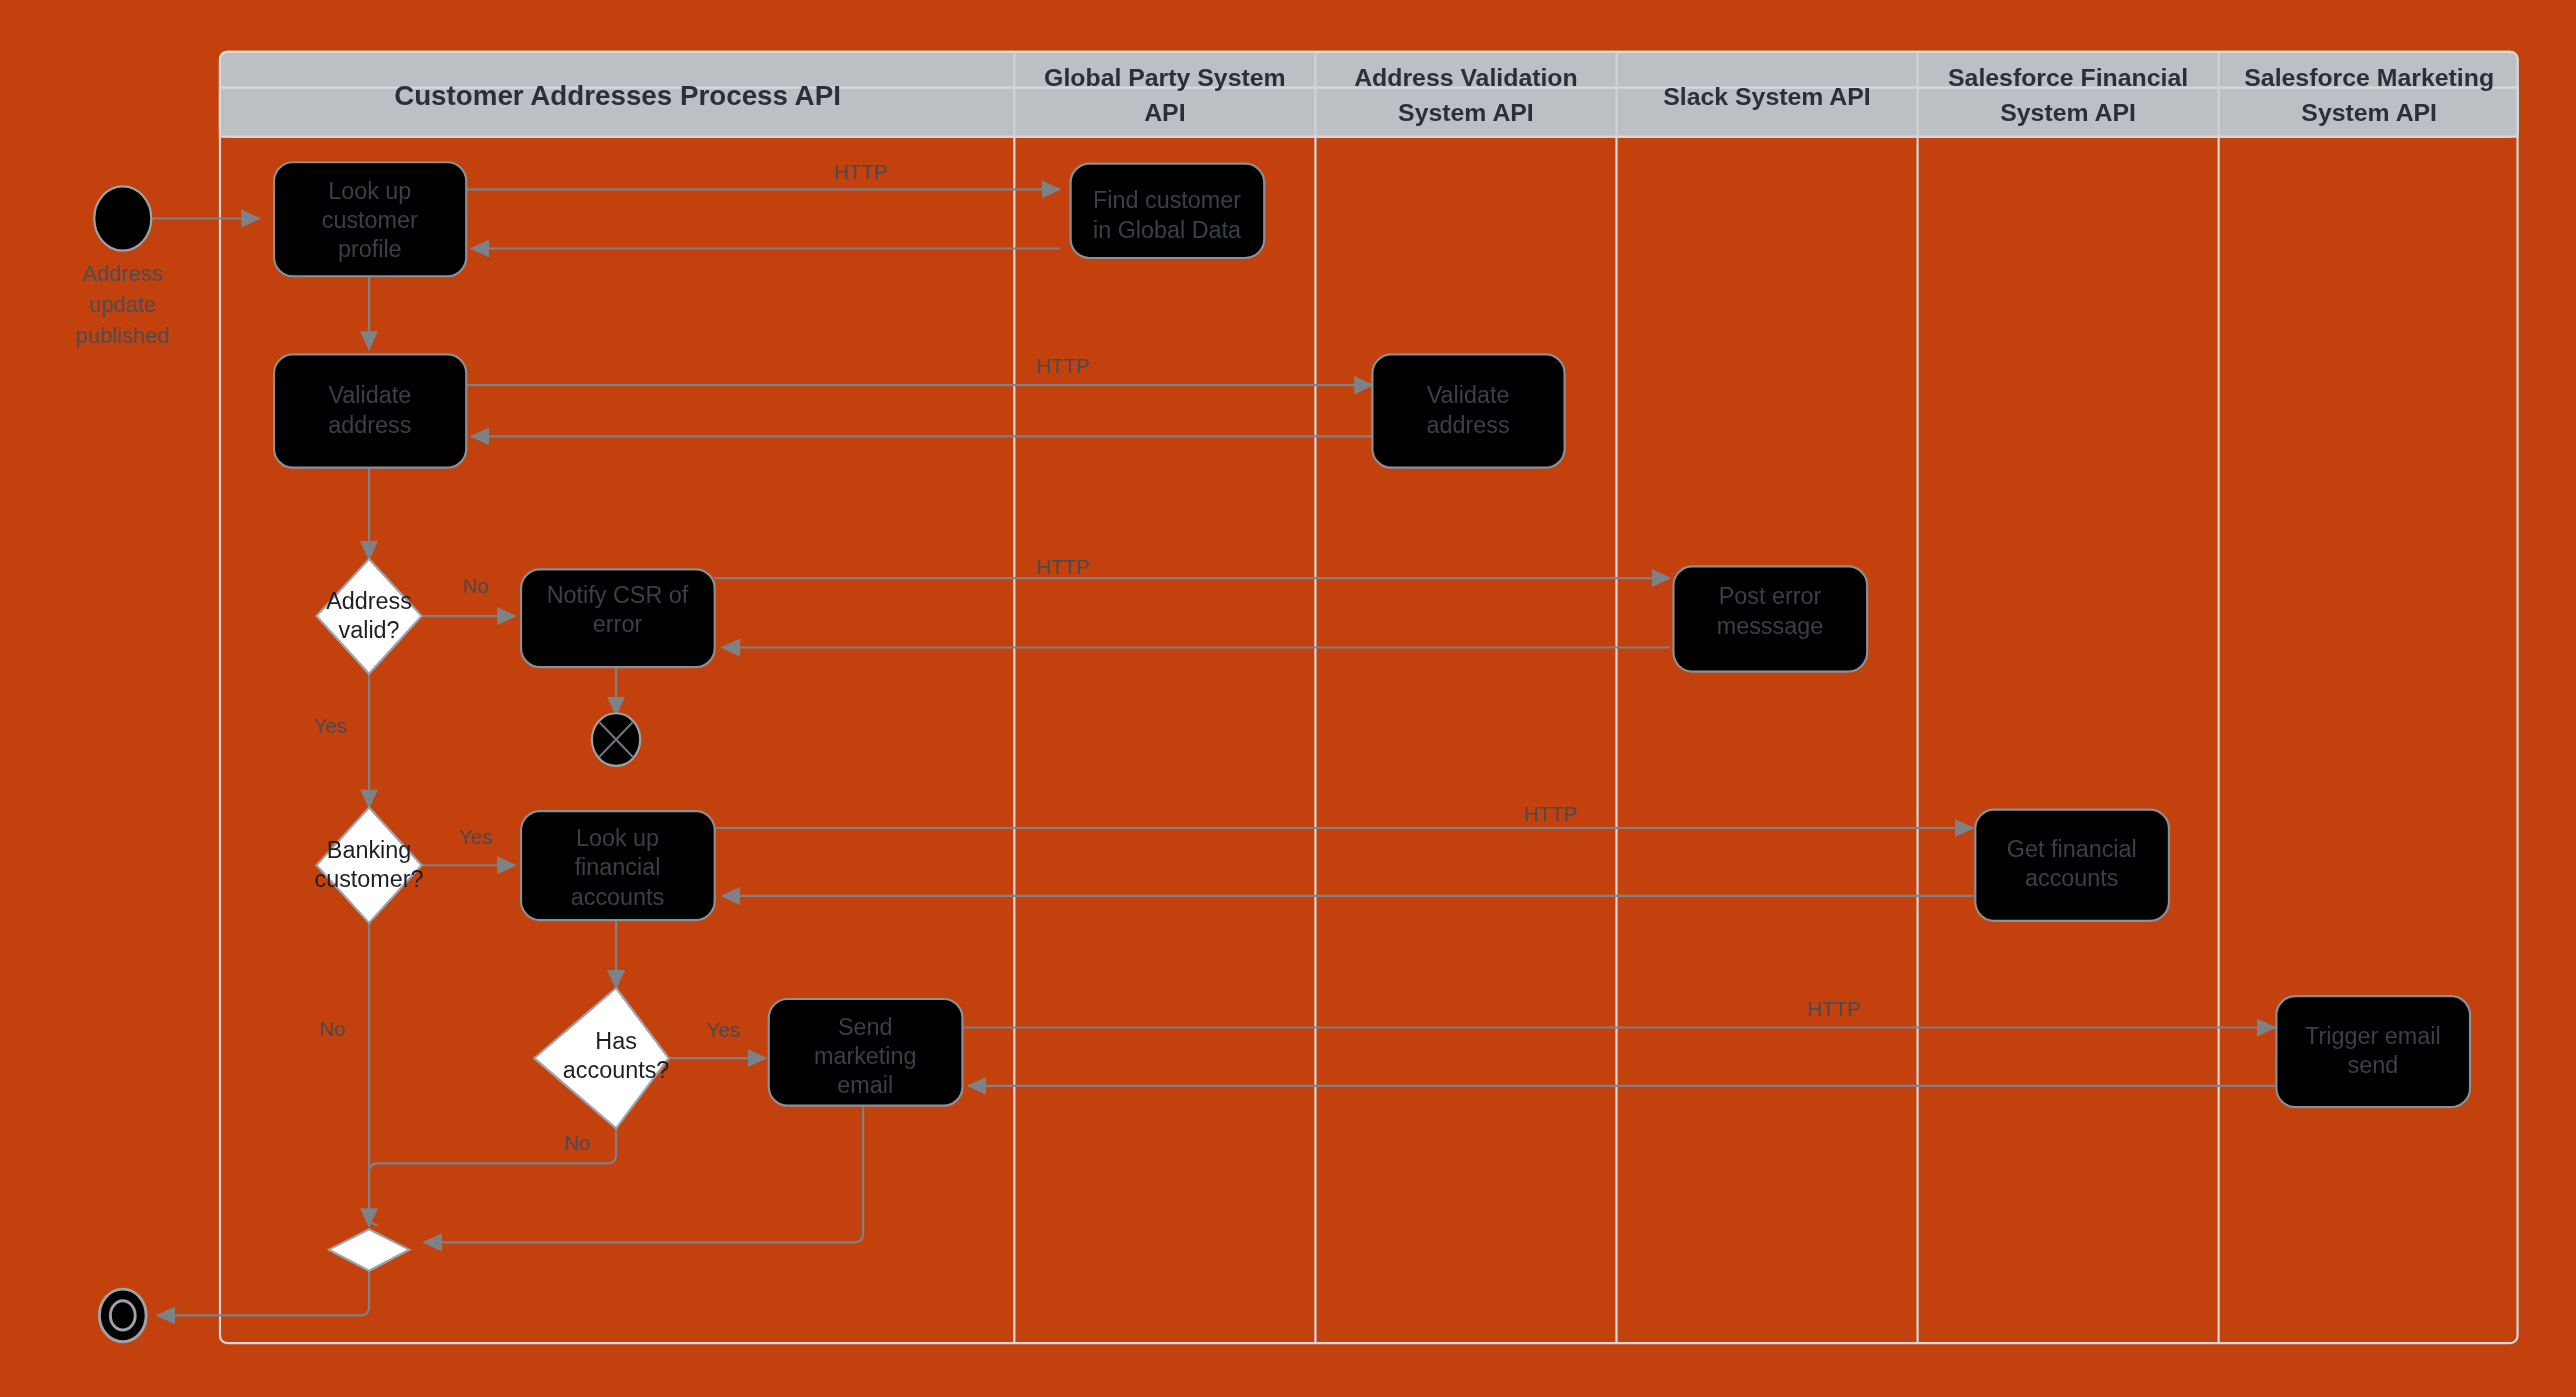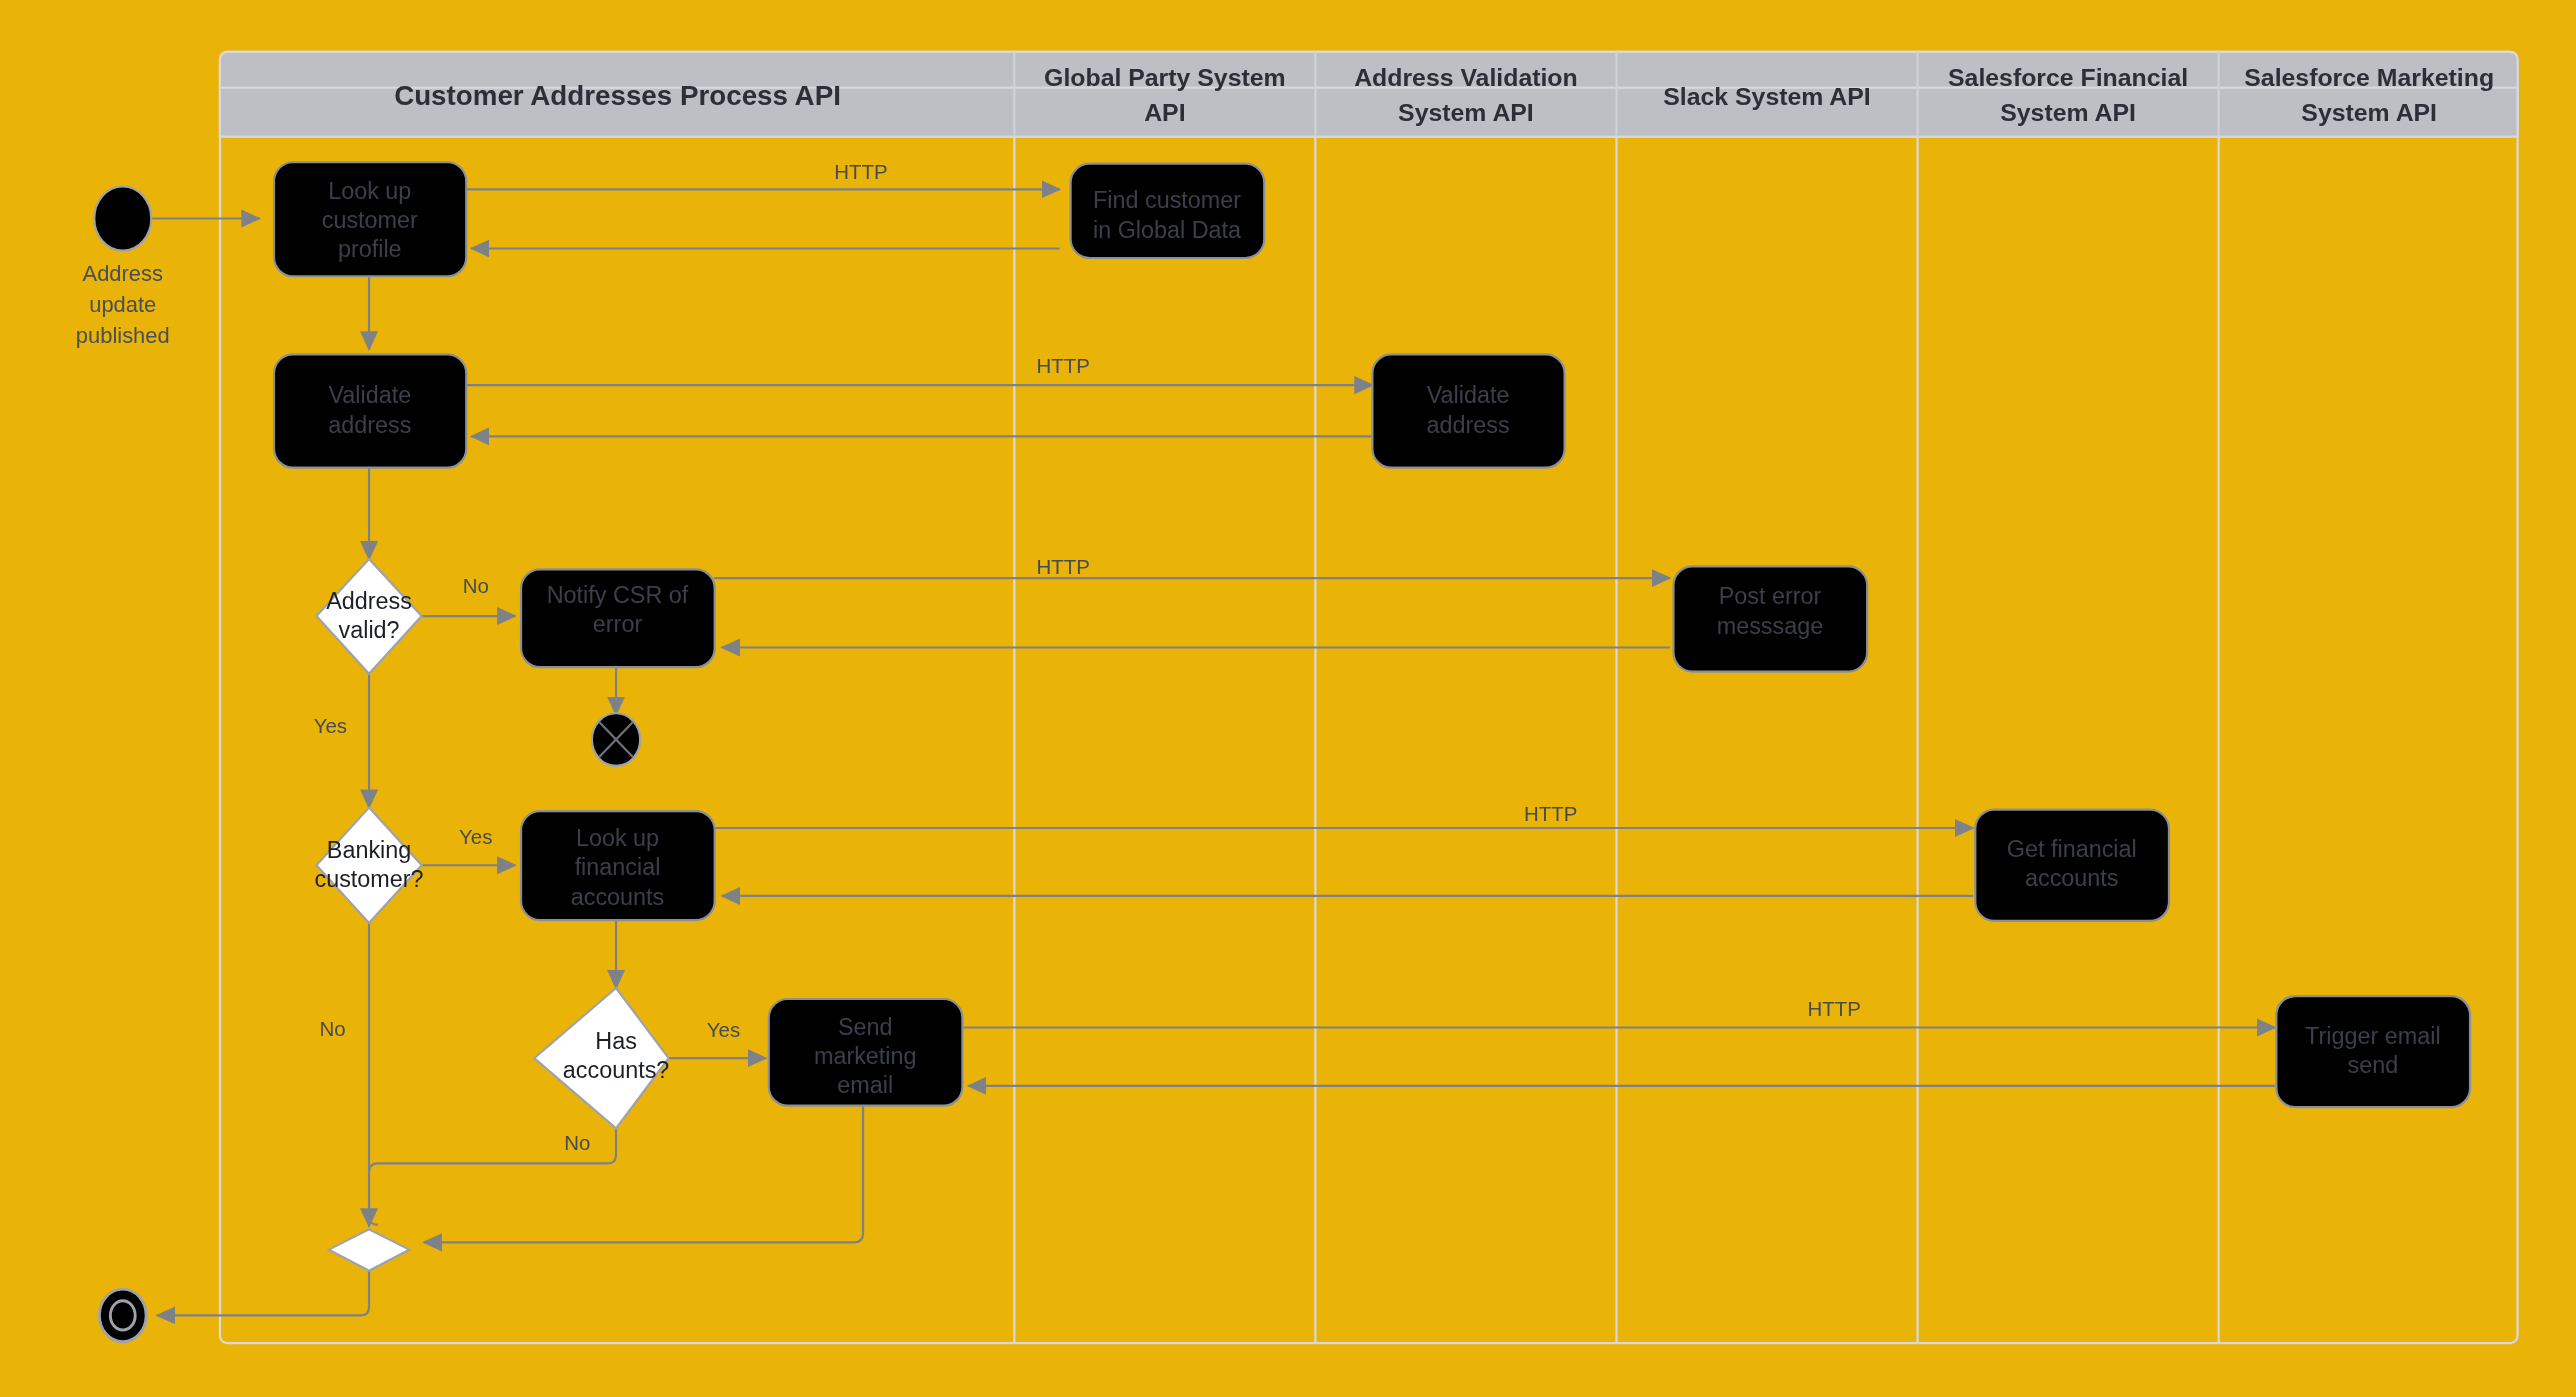--- a/index.html
+++ b/index.html
@@ -11,21 +11,21 @@
     height: 1398px;
     overflow: hidden;
   }
   body {
     font-family: "Liberation Sans", sans-serif;
   }
   #canvas {
     position: relative;
     width: 2576px;
     height: 1398px;
-    background: #eab308;
+    background: #c2410c;
   }
   svg#diagram {
     position: absolute;
     left: 0;
     top: 0;
     width: 2576px;
     height: 1398px;
   }
   .lane-header-text {
     font-family: "Liberation Sans", sans-serif;

